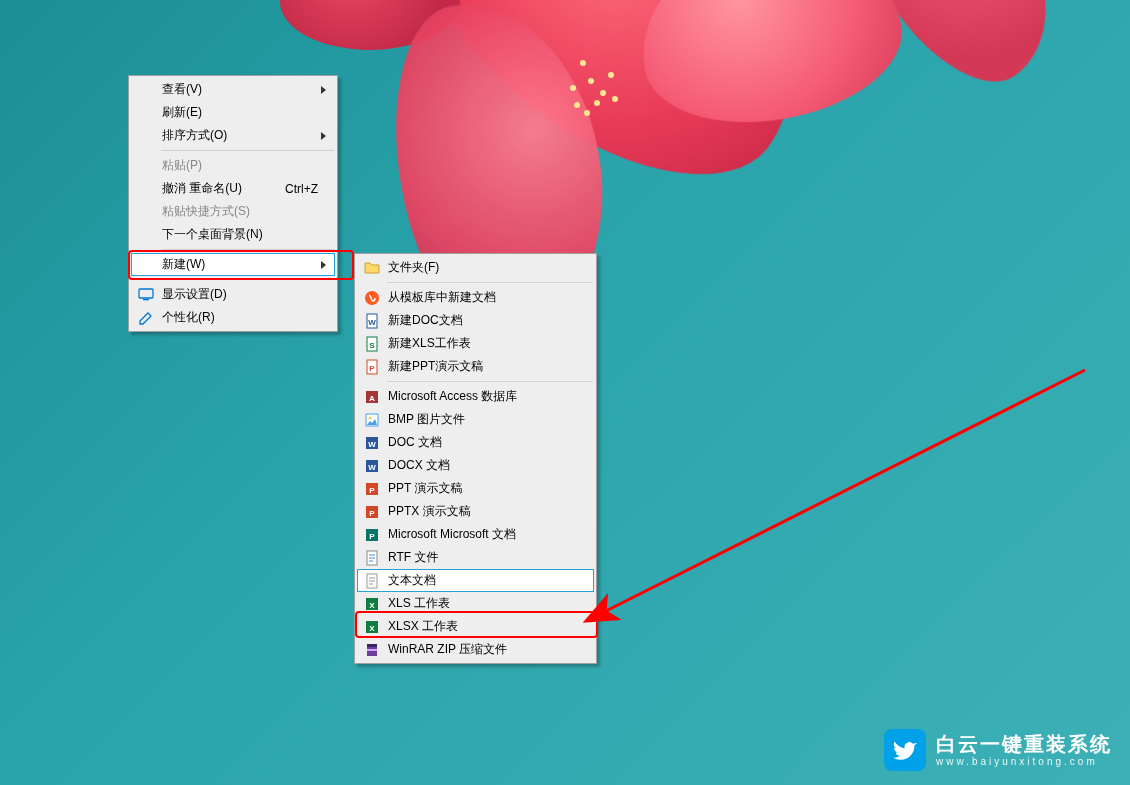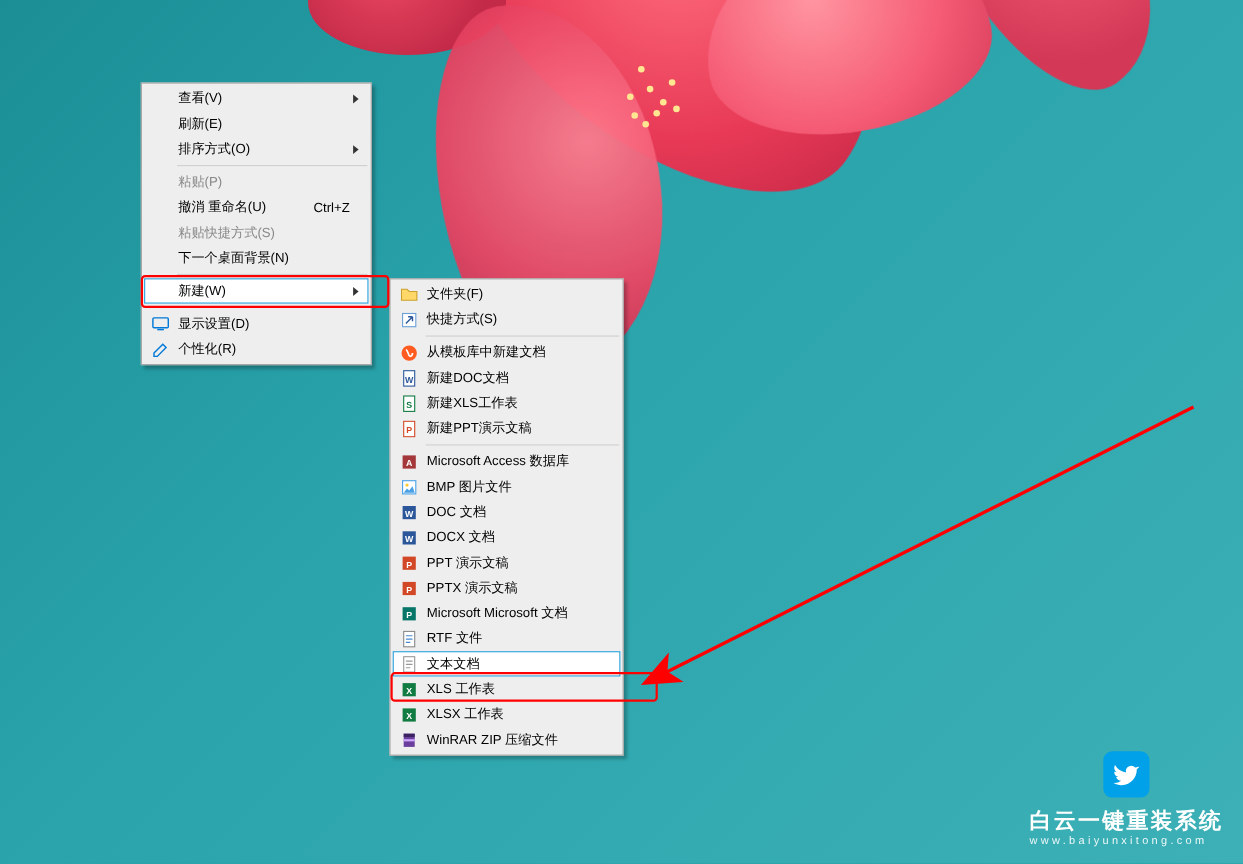--- a/index.html
+++ b/index.html
@@ -39,21 +39,21 @@
 
   .context-menu {
     position: absolute;
     background: #eeeeee;
     border: 1px solid #a0a0a0;
     padding: 2px;
     box-shadow: 3px 3px 3px rgba(0,0,0,0.25);
     color: #000;
   }
   .cm-main { left: 128px; top: 75px; width: 210px; }
-  .cm-sub  { left: 354px; top: 253px; width: 213px; }
+  .cm-sub  { left: 354px; top: 253px; width: 243px; }
 
   .menu-item {
     display: flex;
     align-items: center;
     height: 23px;
     padding: 0 20px 0 30px;
     position: relative;
     cursor: default;
     border: 1px solid transparent;
   }
@@ -108,21 +108,20 @@
   }
 
   .watermark {
     position: absolute;
     right: 18px;
     bottom: 14px;
     display: flex;
     align-items: center;
     gap: 10px;
     color: #fff;
-    flex-direction: column;
   }
   .wm-logo {
     width: 42px; height: 42px;
     background: #00a1e9;
     border-radius: 8px;
     display: flex; align-items: center; justify-content: center;
   }
   .wm-text { line-height: 1.2; }
   .wm-text .t1 { font-size: 20px; font-weight: 600; letter-spacing: 2px;}
   .wm-text .t2 { font-size: 10px; letter-spacing: 3px; opacity:0.9;}
@@ -192,29 +191,20 @@
 
 <div class="context-menu cm-sub">
   <div class="menu-item">
     <span class="menu-icon">
         <svg viewBox="0 0 16 16">
           <path d="M1 3h5l2 2h7v8H1z" fill="#ffd869" stroke="#caa12c"></path>
         </svg>
       </span>
     <span>文件夹(F)</span>
   </div>
-  <div class="menu-item">
-    <span class="menu-icon">
-        <svg viewBox="0 0 16 16">
-          <rect x="2" y="2" width="12" height="12" fill="#fff" stroke="#6aa0d8"></rect>
-          <path d="M5 11 L11 5 M11 5h-4 M11 5v4" stroke="#2b579a" fill="none" stroke-width="1.3"></path>
-        </svg>
-      </span>
-    <span>快捷方式(S)</span>
-  </div>
   <div class="menu-sep"></div>
   <div class="menu-item">
     <span class="menu-icon">
         <svg viewBox="0 0 16 16">
           <circle cx="8" cy="8" r="7" fill="#ff5a1f"></circle>
           <path d="M5 5c2 0 2 6 4 6 1 0 2-1 2-3" stroke="#fff" fill="none" stroke-width="1.5"></path>
         </svg>
       </span>
     <span>从模板库中新建文档</span>
   </div>

